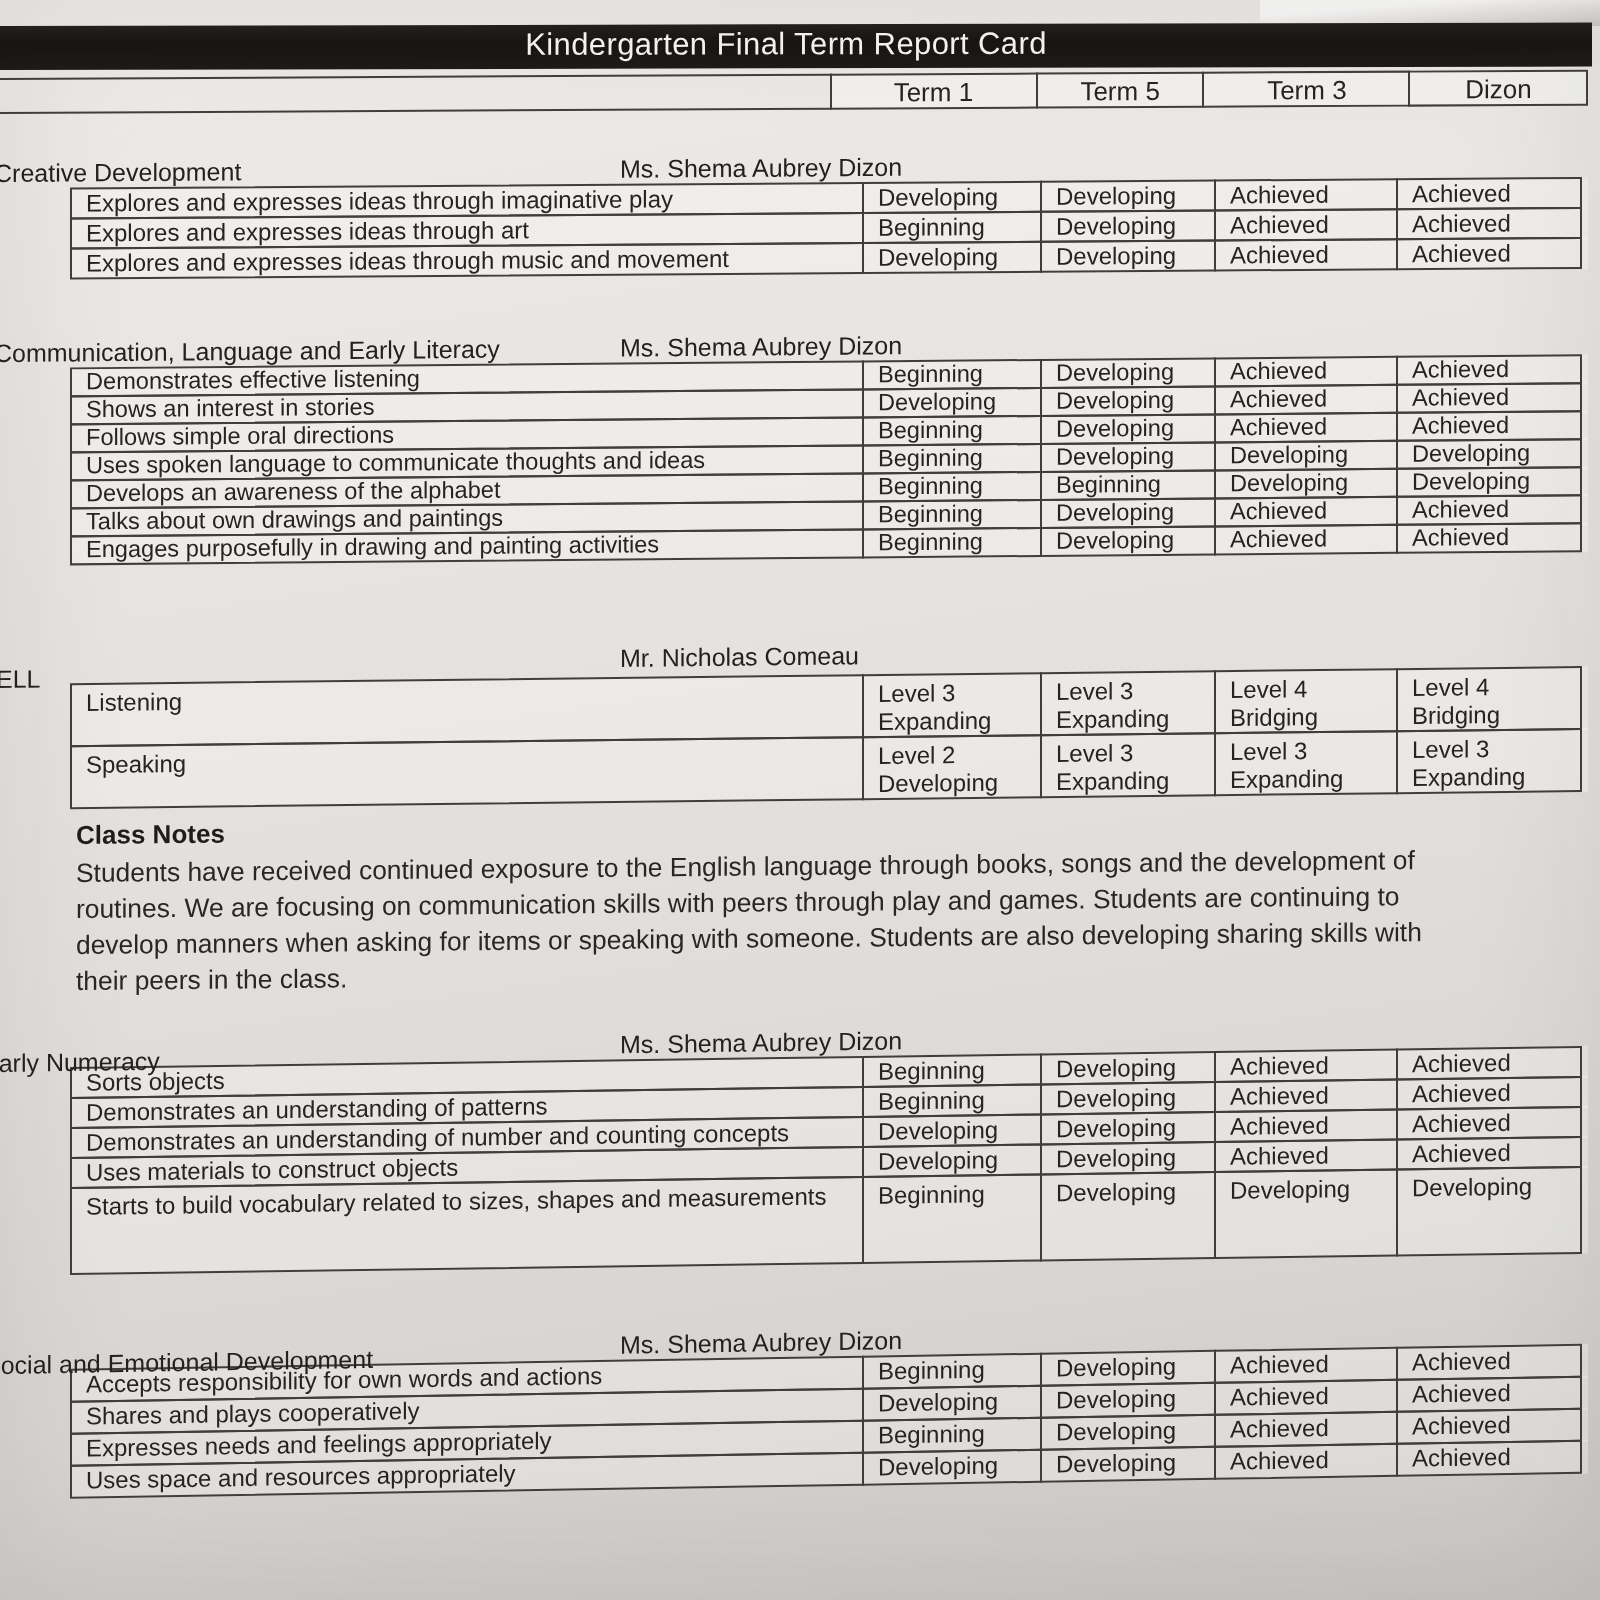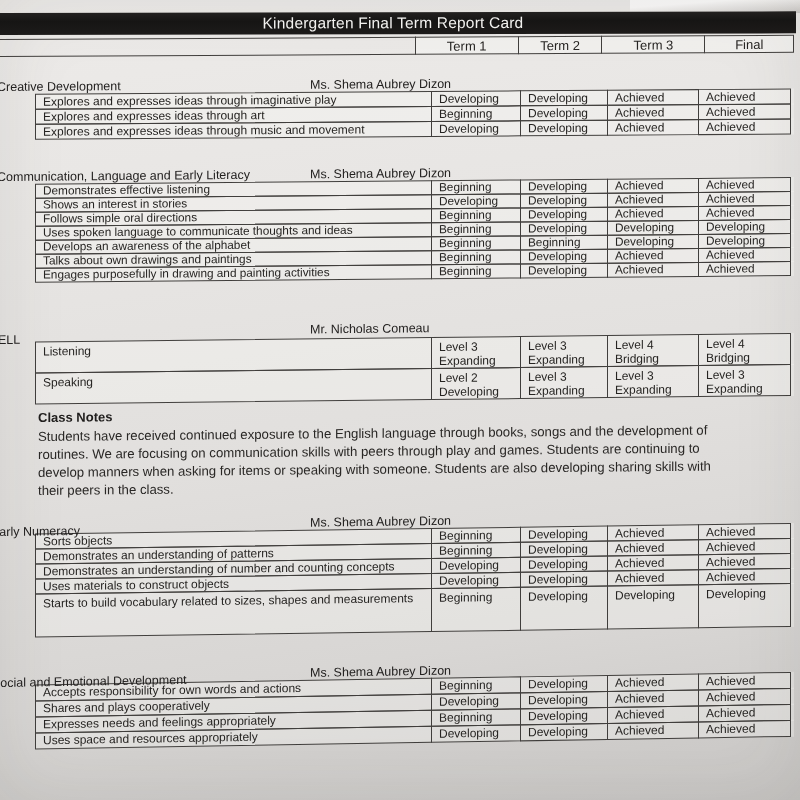--- a/index.html
+++ b/index.html
@@ -87,23 +87,23 @@
 <div class="photo">
   <div class="corner-shade"></div>
 
   <div class="titlebar">
     <span>Kindergarten Final Term Report Card</span>
   </div>
 
   <div class="header-row">
     <div class="hcell empty"></div>
     <div class="hcell hc1">Term 1</div>
-    <div class="hcell hc2">Term 2</div>
+    <div class="hcell hc2">Term 5</div>
     <div class="hcell hc3">Term 3</div>
-    <div class="hcell hc4">Final</div>
+    <div class="hcell hc4">Dizon</div>
   </div>
 
   <section class="sec s1">
     <div class="sec-head">
       <span class="sec-title">Creative Development</span>
       <span class="teacher">Ms. Shema Aubrey Dizon</span>
     </div>
     <div class="tbl">
   <div class="row">
     <div class="cell crit">Explores and expresses ideas through imaginative play</div>

